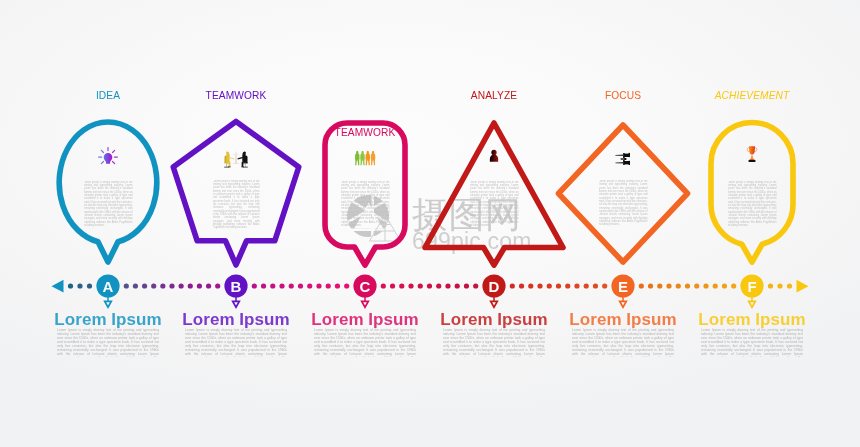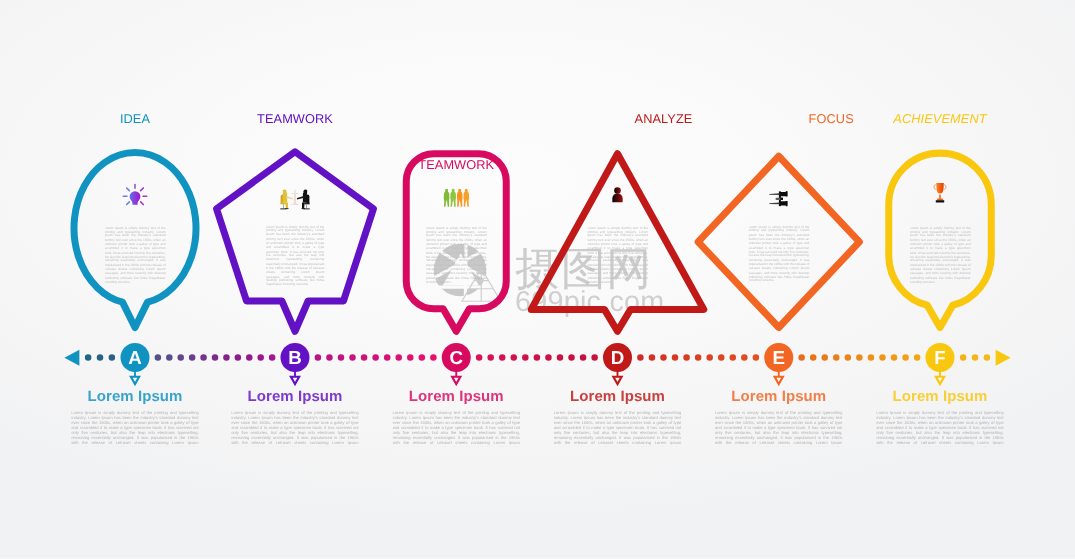--- a/index.html
+++ b/index.html
@@ -4,21 +4,21 @@
 <style>
   html,body{margin:0;padding:0;}
   body{width:860px;height:447px;overflow:hidden;
        font-family:"Liberation Sans", sans-serif;
        background:#fff;}
   #stage{position:relative;width:860px;height:447px;
          background:#fbfbfb;
          background-image:radial-gradient(ellipse 72% 64% at 46% 32%, #fcfcfc 0%, #fafafa 38%, #f5f5f6 74%, #f1f2f3 100%);}
   .layer{position:absolute;left:0;top:0;}
   .hdr{position:absolute;text-align:center;font-size:10.2px;letter-spacing:.1px;font-weight:400;opacity:1;}
-  .btitle{position:absolute;text-align:center;font-size:12px;font-weight:700;letter-spacing:.05px;opacity:.82;}
+  .btitle{position:absolute;text-align:center;font-size:17px;font-weight:700;letter-spacing:.05px;opacity:.82;}
   .btext{position:absolute;font-size:3.3px;line-height:4.05px;color:#b2b2b3;text-align:justify;overflow:hidden;height:29px;}
   .stext{position:absolute;font-size:2.55px;line-height:3.35px;color:#bebebf;text-align:justify;
          word-spacing:-0.15px;letter-spacing:0.01px;overflow:hidden;}
 </style>
 </head>
 <body>
 
 <div id="stage">
   <svg class="layer" id="svgwm" width="860" height="447" viewBox="0 0 860 447">
     <g transform="translate(368,216)">
@@ -228,25 +228,25 @@
       <div class="btext" style="left: 57px; top: 328px; width: 102px;">Lorem Ipsum is simply dummy text of the printing and typesetting industry. Lorem Ipsum has been the industry's standard dummy text ever since the 1500s, when an unknown printer took a galley of type and scrambled it to make a type specimen book. It has survived not only five centuries, but also the leap into electronic typesetting, remaining essentially unchanged. It was popularised in the 1960s with the release of Letraset sheets containing Lorem Ipsum passages, and more recently with desktop publishing software like Aldus.</div>
       <div class="stext" style="left: 83.5px; top: 180.5px; width: 49px;">Lorem Ipsum is simply dummy text of the printing and typesetting industry. Lorem Ipsum has been the industry's standard dummy text ever since the 1500s, when an unknown printer took a galley of type and scrambled it to make a type specimen book. It has survived not only five centuries, but also the leap into electronic typesetting, remaining essentially unchanged. It was popularised in the 1960s with the release of Letraset sheets containing Lorem Ipsum passages, and more recently with desktop publishing software like Aldus PageMaker including versions.</div>
       <div class="hdr" style="left: 176px; top: 90px; width: 120px; color: rgb(99, 17, 196);">TEAMWORK</div>
       <div class="btitle" style="left: 176px; top: 310px; width: 120px; color: rgb(99, 17, 196);">Lorem Ipsum</div>
       <div class="btext" style="left: 185px; top: 328px; width: 102px;">Lorem Ipsum is simply dummy text of the printing and typesetting industry. Lorem Ipsum has been the industry's standard dummy text ever since the 1500s, when an unknown printer took a galley of type and scrambled it to make a type specimen book. It has survived not only five centuries, but also the leap into electronic typesetting, remaining essentially unchanged. It was popularised in the 1960s with the release of Letraset sheets containing Lorem Ipsum passages, and more recently with desktop publishing software like Aldus.</div>
       <div class="stext" style="left: 212.5px; top: 179.5px; width: 47px;">Lorem Ipsum is simply dummy text of the printing and typesetting industry. Lorem Ipsum has been the industry's standard dummy text ever since the 1500s, when an unknown printer took a galley of type and scrambled it to make a type specimen book. It has survived not only five centuries, but also the leap into electronic typesetting, remaining essentially unchanged. It was popularised in the 1960s with the release of Letraset sheets containing Lorem Ipsum passages, and more recently with desktop publishing software like Aldus PageMaker including versions.</div>
       <div class="hdr" style="left: 305px; top: 90px; width: 120px; color: rgb(216, 10, 96); margin-top: 37px;">TEAMWORK</div>
       <div class="btitle" style="left: 305px; top: 310px; width: 120px; color: rgb(216, 10, 96);">Lorem Ipsum</div>
       <div class="btext" style="left: 314px; top: 328px; width: 102px;">Lorem Ipsum is simply dummy text of the printing and typesetting industry. Lorem Ipsum has been the industry's standard dummy text ever since the 1500s, when an unknown printer took a galley of type and scrambled it to make a type specimen book. It has survived not only five centuries, but also the leap into electronic typesetting, remaining essentially unchanged. It was popularised in the 1960s with the release of Letraset sheets containing Lorem Ipsum passages, and more recently with desktop publishing software like Aldus.</div>
       <div class="stext" style="left: 340.5px; top: 180.5px; width: 49px;">Lorem Ipsum is simply dummy text of the printing and typesetting industry. Lorem Ipsum has been the industry's standard dummy text ever since the 1500s, when an unknown printer took a galley of type and scrambled it to make a type specimen book. It has survived not only five centuries, but also the leap into electronic typesetting, remaining essentially unchanged. It was popularised in the 1960s with the release of Letraset sheets containing Lorem Ipsum passages, and more recently with desktop publishing software like Aldus PageMaker including versions.</div>
-      <div class="hdr" style="left: 434px; top: 90px; width: 120px; color: rgb(193, 24, 24); text-align: right;">ANALYZE</div>
+      <div class="hdr" style="left: 434px; top: 90px; width: 120px; color: rgb(193, 24, 24);">ANALYZE</div>
       <div class="btitle" style="left: 434px; top: 310px; width: 120px; color: rgb(193, 24, 24);">Lorem Ipsum</div>
       <div class="btext" style="left: 443px; top: 328px; width: 102px;">Lorem Ipsum is simply dummy text of the printing and typesetting industry. Lorem Ipsum has been the industry's standard dummy text ever since the 1500s, when an unknown printer took a galley of type and scrambled it to make a type specimen book. It has survived not only five centuries, but also the leap into electronic typesetting, remaining essentially unchanged. It was popularised in the 1960s with the release of Letraset sheets containing Lorem Ipsum passages, and more recently with desktop publishing software like Aldus.</div>
       <div class="stext" style="left: 469.5px; top: 180.5px; width: 49px;">Lorem Ipsum is simply dummy text of the printing and typesetting industry. Lorem Ipsum has been the industry's standard dummy text ever since the 1500s, when an unknown printer took a galley of type and scrambled it to make a type specimen book. It has survived not only five centuries, but also the leap into electronic typesetting, remaining essentially unchanged. It was popularised in the 1960s with the release of Letraset sheets containing Lorem Ipsum passages, and more recently with desktop publishing software like Aldus PageMaker including versions.</div>
-      <div class="hdr" style="left: 563px; top: 90px; width: 120px; color: rgb(242, 101, 34); text-align: right;">FOCUS</div>
+      <div class="hdr" style="left: 563px; top: 90px; width: 120px; color: rgb(242, 101, 34);">FOCUS</div>
       <div class="btitle" style="left: 563px; top: 310px; width: 120px; color: rgb(242, 101, 34);">Lorem Ipsum</div>
       <div class="btext" style="left: 572px; top: 328px; width: 102px;">Lorem Ipsum is simply dummy text of the printing and typesetting industry. Lorem Ipsum has been the industry's standard dummy text ever since the 1500s, when an unknown printer took a galley of type and scrambled it to make a type specimen book. It has survived not only five centuries, but also the leap into electronic typesetting, remaining essentially unchanged. It was popularised in the 1960s with the release of Letraset sheets containing Lorem Ipsum passages, and more recently with desktop publishing software like Aldus.</div>
       <div class="stext" style="left: 598.5px; top: 180px; width: 49px;">Lorem Ipsum is simply dummy text of the printing and typesetting industry. Lorem Ipsum has been the industry's standard dummy text ever since the 1500s, when an unknown printer took a galley of type and scrambled it to make a type specimen book. It has survived not only five centuries, but also the leap into electronic typesetting, remaining essentially unchanged. It was popularised in the 1960s with the release of Letraset sheets containing Lorem Ipsum passages, and more recently with desktop publishing software like Aldus PageMaker including versions.</div>
       <div class="hdr" style="left: 692px; top: 90px; width: 120px; color: rgb(249, 199, 13); font-style: italic;">ACHIEVEMENT</div>
       <div class="btitle" style="left: 692px; top: 310px; width: 120px; color: rgb(249, 199, 13);">Lorem Ipsum</div>
       <div class="btext" style="left: 701px; top: 328px; width: 102px;">Lorem Ipsum is simply dummy text of the printing and typesetting industry. Lorem Ipsum has been the industry's standard dummy text ever since the 1500s, when an unknown printer took a galley of type and scrambled it to make a type specimen book. It has survived not only five centuries, but also the leap into electronic typesetting, remaining essentially unchanged. It was popularised in the 1960s with the release of Letraset sheets containing Lorem Ipsum passages, and more recently with desktop publishing software like Aldus.</div>
       <div class="stext" style="left: 727.5px; top: 180.5px; width: 49px;">Lorem Ipsum is simply dummy text of the printing and typesetting industry. Lorem Ipsum has been the industry's standard dummy text ever since the 1500s, when an unknown printer took a galley of type and scrambled it to make a type specimen book. It has survived not only five centuries, but also the leap into electronic typesetting, remaining essentially unchanged. It was popularised in the 1960s with the release of Letraset sheets containing Lorem Ipsum passages, and more recently with desktop publishing software like Aldus PageMaker including versions.</div>
     </div>
 </div>
 

